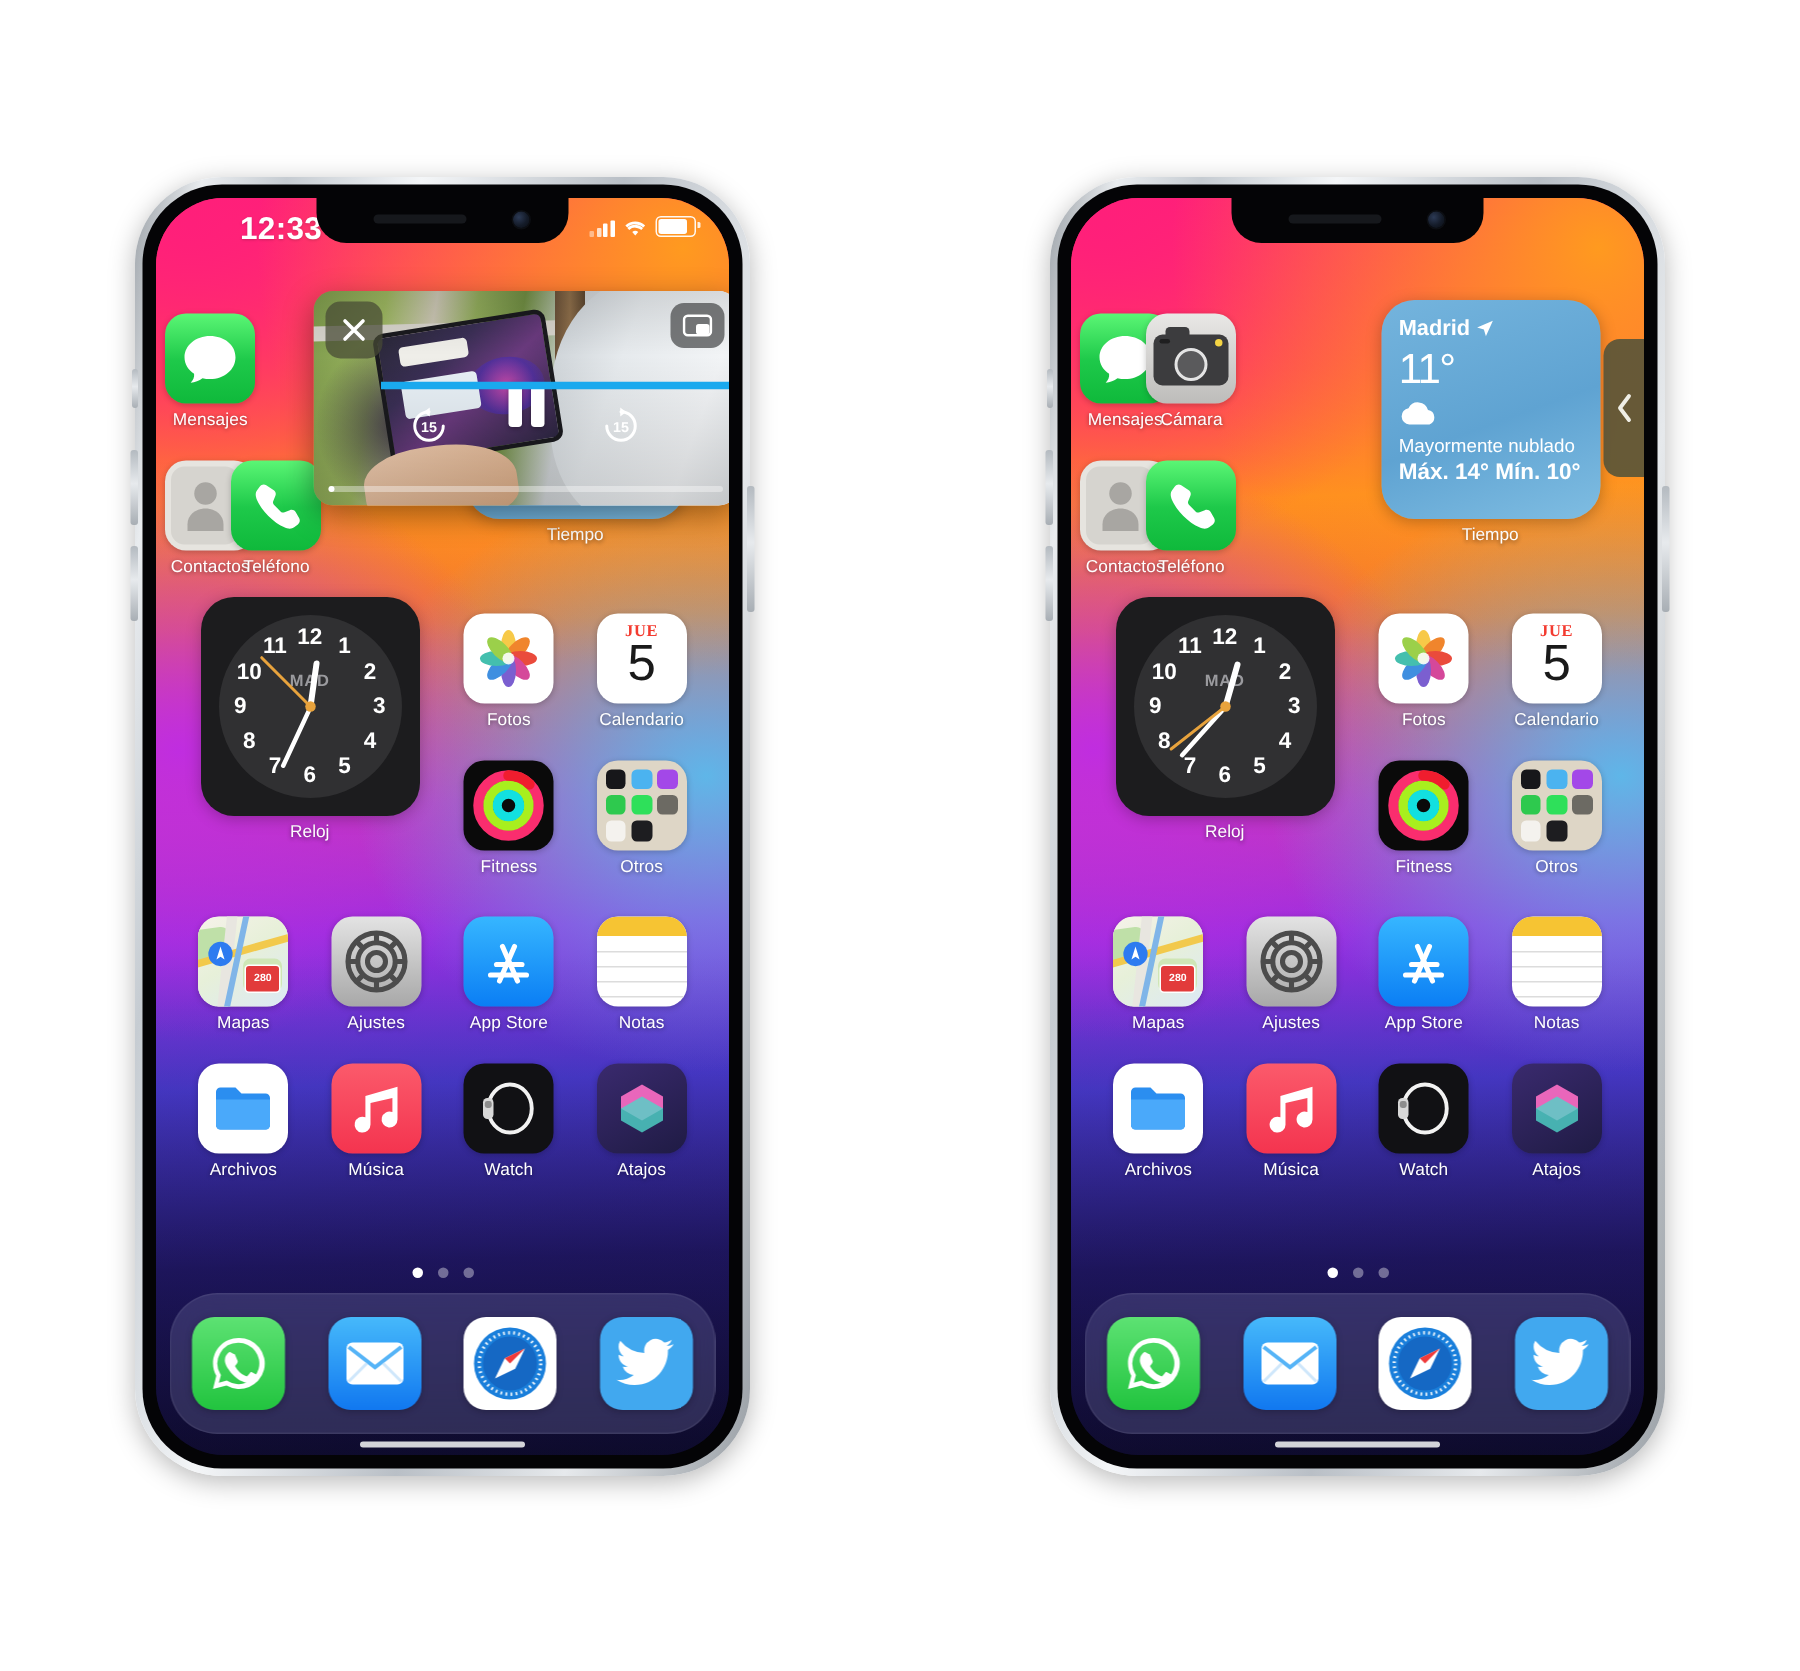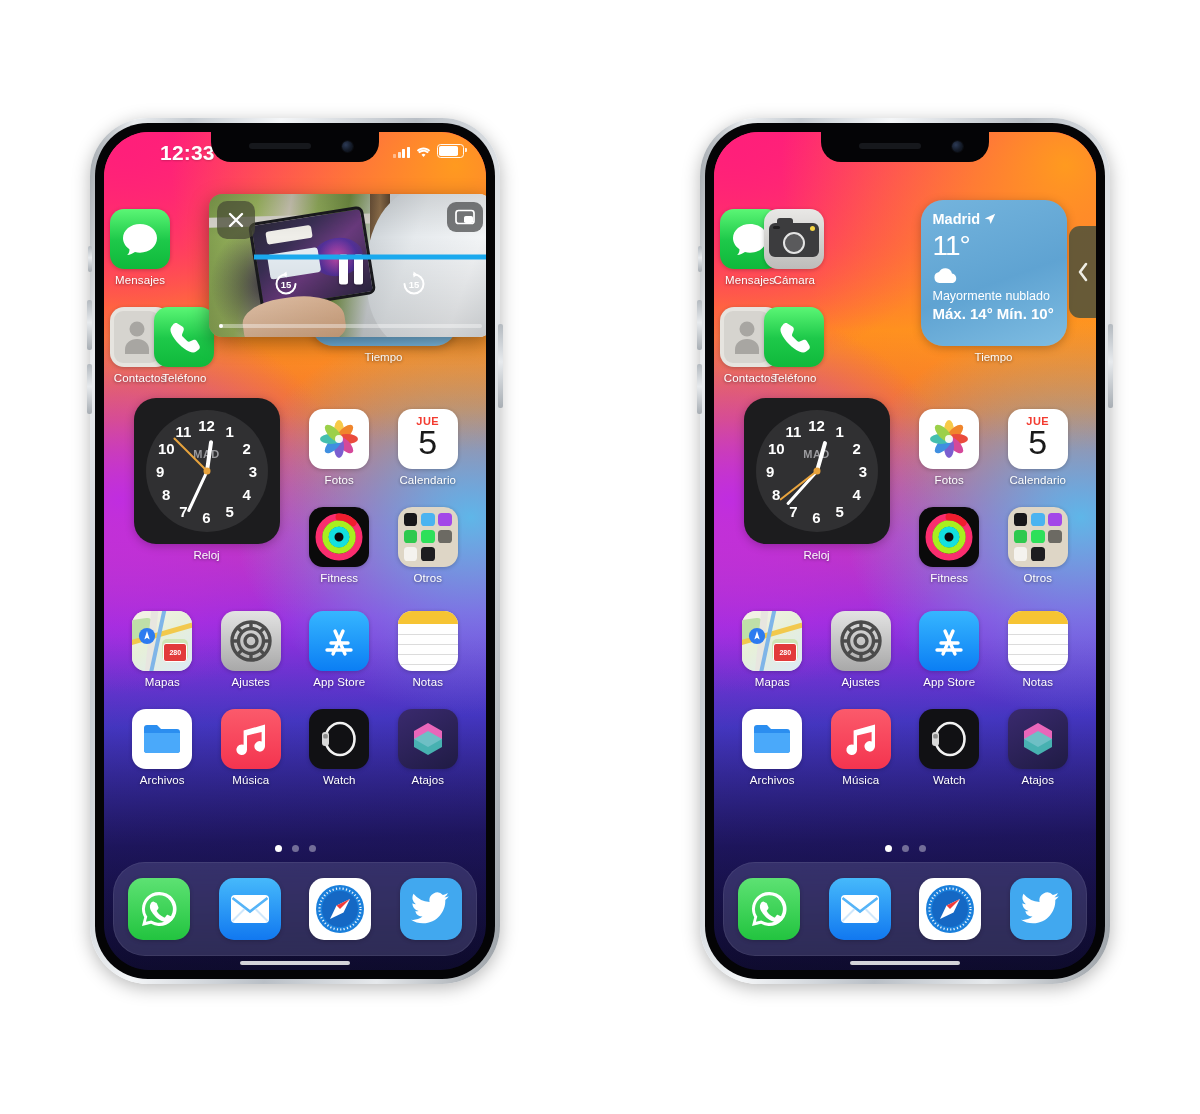--- a/index.html
+++ b/index.html
@@ -121,21 +121,21 @@
   .i-atajos{background:linear-gradient(150deg,#3a2a6e 0%,#1f1b44 100%);}
   .i-wa{background:linear-gradient(180deg,#5de273 0%,#22c43f 100%);}
   .i-mail{background:linear-gradient(180deg,#46b9fb 0%,#1178f0 100%);}
   .i-safari{background:#fff;}
   .i-twitter{background:#41a8ef;}
   .dock .ic{width:62px;height:62px;border-radius:15px;}
 
   .ctr{position:absolute;inset:0;display:flex;align-items:center;justify-content:center;}
 
   
-  .cal-jue{position:absolute;top:6px;left:0;right:0;text-align:center;color:#f33b30;font-size:11px;font-weight:bold;letter-spacing:.5px;}
+  .cal-jue{position:absolute;top:6px;left:0;right:0;text-align:center;color:#f33b30;font-size:11px;font-weight:bold;letter-spacing:.5px;font-family:Liberation Serif, serif;}
   .cal-num{position:absolute;top:14px;left:0;right:0;text-align:center;color:#1a1a1a;font-size:34px;font-weight:400;}
 
   
   .notas-top{position:absolute;left:0;right:0;top:0;height:13px;background:#f6c433;}
   .notas-line{position:absolute;left:0;right:0;height:1px;background:#dcdcdc;}
 
   
   .fold{position:absolute;inset:0;padding:6px;box-sizing:border-box;display:grid;
     grid-template-columns:repeat(3,1fr);grid-template-rows:repeat(3,1fr);gap:3.5px;}
   .mini{border-radius:3.6px;}

